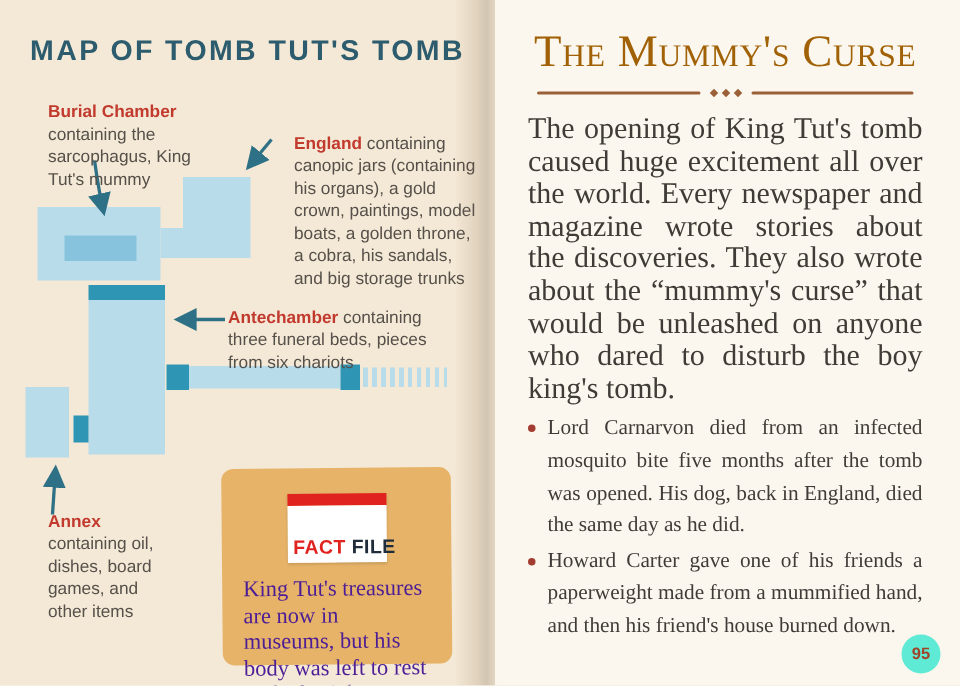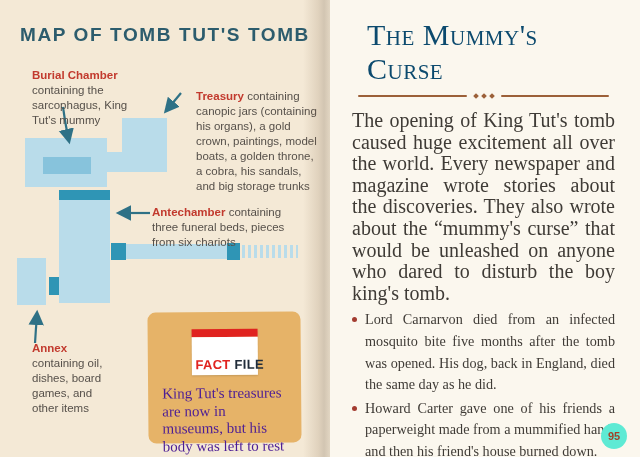--- a/index.html
+++ b/index.html
@@ -58,22 +58,22 @@
     position:absolute;left:303px;top:0;width:34px;height:457px;pointer-events:none;
     background:linear-gradient(to right,rgba(120,90,60,0) 0%,rgba(120,90,60,0.16) 45%,rgba(90,70,50,0.22) 62%,rgba(120,90,60,0) 100%);
   }
   
   .page-right{
     position:absolute;left:330px;top:0;width:310px;height:457px;background:#fbf7ee;
     font-family:"Liberation Serif",serif;color:#3f3b36;
   }
   .article-inner{padding:16px 25px 0 22px;}
   .article-title{
-    margin:2px 15px 8px;text-align:left;font-weight:normal;
-    font-variant:small-caps;font-size:30px;letter-spacing:0.5px;color:#0c4a6e;
+    margin:2px 4px 8px;text-align:right;font-weight:normal;
+    font-variant:small-caps;font-size:30px;letter-spacing:0.5px;color:#a16207;
   }
   .divider{display:flex;align-items:center;gap:7px;margin:0 6px 12px;}
   .divider .line{flex:1;height:2px;background:#9c6038;border-radius:2px;}
   .divider .dots{display:flex;gap:4px;}
   .divider .dot{width:4px;height:4px;background:#9c6038;transform:rotate(45deg);}
   .article-body p{margin:0;font-size:20px;line-height:21.6px;text-align:justify;}
   .article-body p.indent{text-indent:26px;}
   .bullet-list{list-style:none;margin:5px 0 0;padding:0;}
   .bullet-list li{
     position:relative;padding-left:13px;margin-top:2px;
@@ -113,21 +113,21 @@
           <path d="M0,0 L7,3.5 L0,7 z" fill="#2e7186"></path>
         </marker>
       </defs>
       <path d="M 63 107 Q 66 128 69 141" fill="none" stroke="#2e7186" stroke-width="2.2" marker-end="url(#ah)"></path>
       <path d="M 181 93 L 166 111" fill="none" stroke="#2e7186" stroke-width="2.2" marker-end="url(#ah)"></path>
       <path d="M 150 213 L 119 213" fill="none" stroke="#2e7186" stroke-width="2.2" marker-end="url(#ah)"></path>
       <path d="M 35 343 L 37 313" fill="none" stroke="#2e7186" stroke-width="2.2" marker-end="url(#ah)"></path>
     </svg>
 
     <p class="map-label l-burial"><span class="term">Burial Chamber</span> <span>containing the sarcophagus, King Tut's mummy</span></p>
-    <p class="map-label l-treasury"><span class="term">Treasury</span> <span>containing canopic jars (containing his organs), a gold crown, paintings, model boats, a golden throne, a cobra, his sandals, and big storage trunks</span></p>
+    <p class="map-label l-treasury"><span class="term">England</span> <span>containing canopic jars (containing his organs), a gold crown, paintings, model boats, a golden throne, a cobra, his sandals, and big storage trunks</span></p>
     <p class="map-label l-ante"><span class="term">Antechamber</span> <span>containing three funeral beds, pieces from six chariots</span></p>
     <p class="map-label l-annex"><span class="term">Annex</span> <span>containing oil, dishes, board games, and other items</span></p>
 
     <div class="fact-box">
       <div class="fact-badge">
         <div class="fact-badge-bar"></div>
         <div class="fact-badge-body"><span class="w1">FACT</span> <span class="w2">FILE</span></div>
       </div>
       <p class="fact-text">King Tut's treasures are now in museums, but his body was left to rest in the burial chamber.</p>
     </div>

